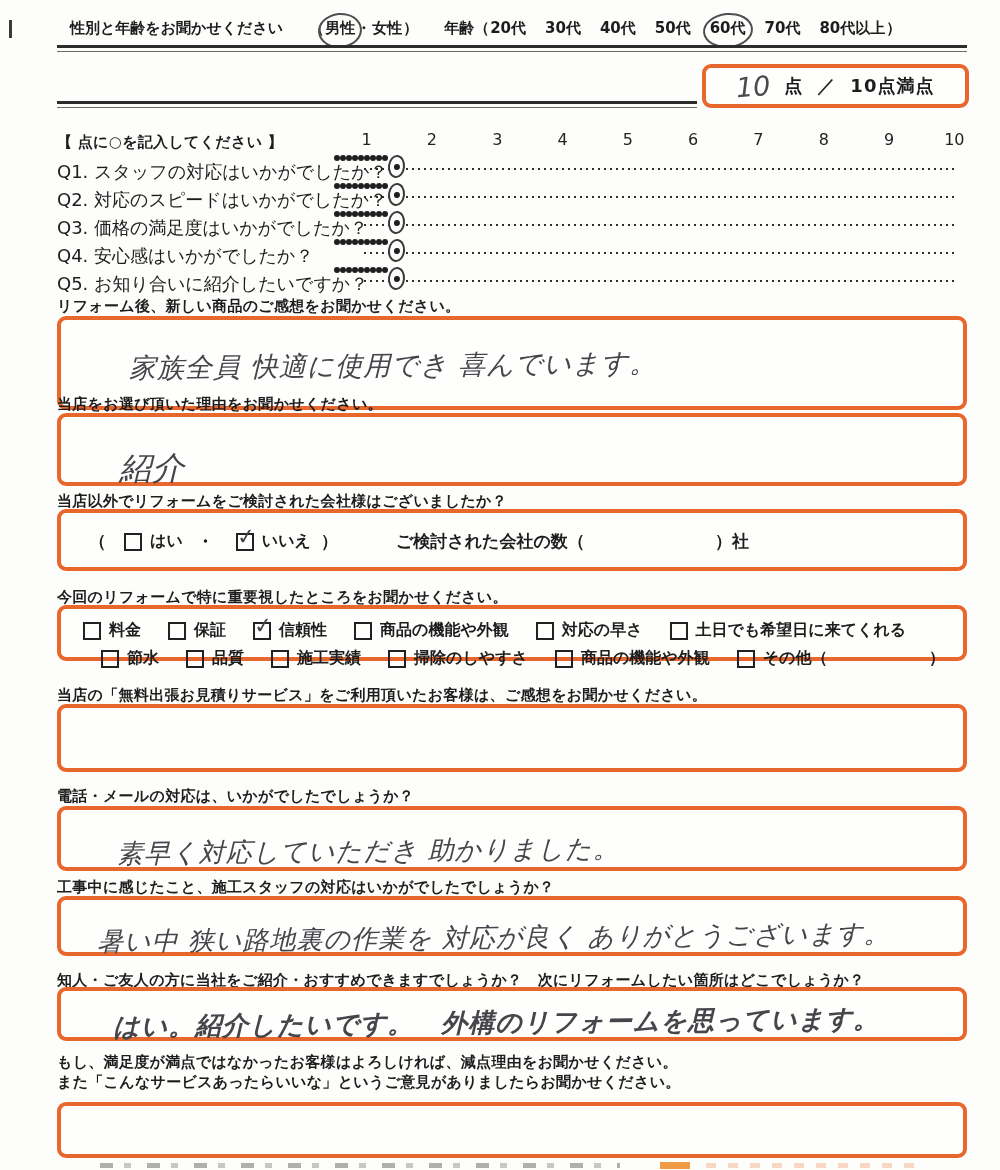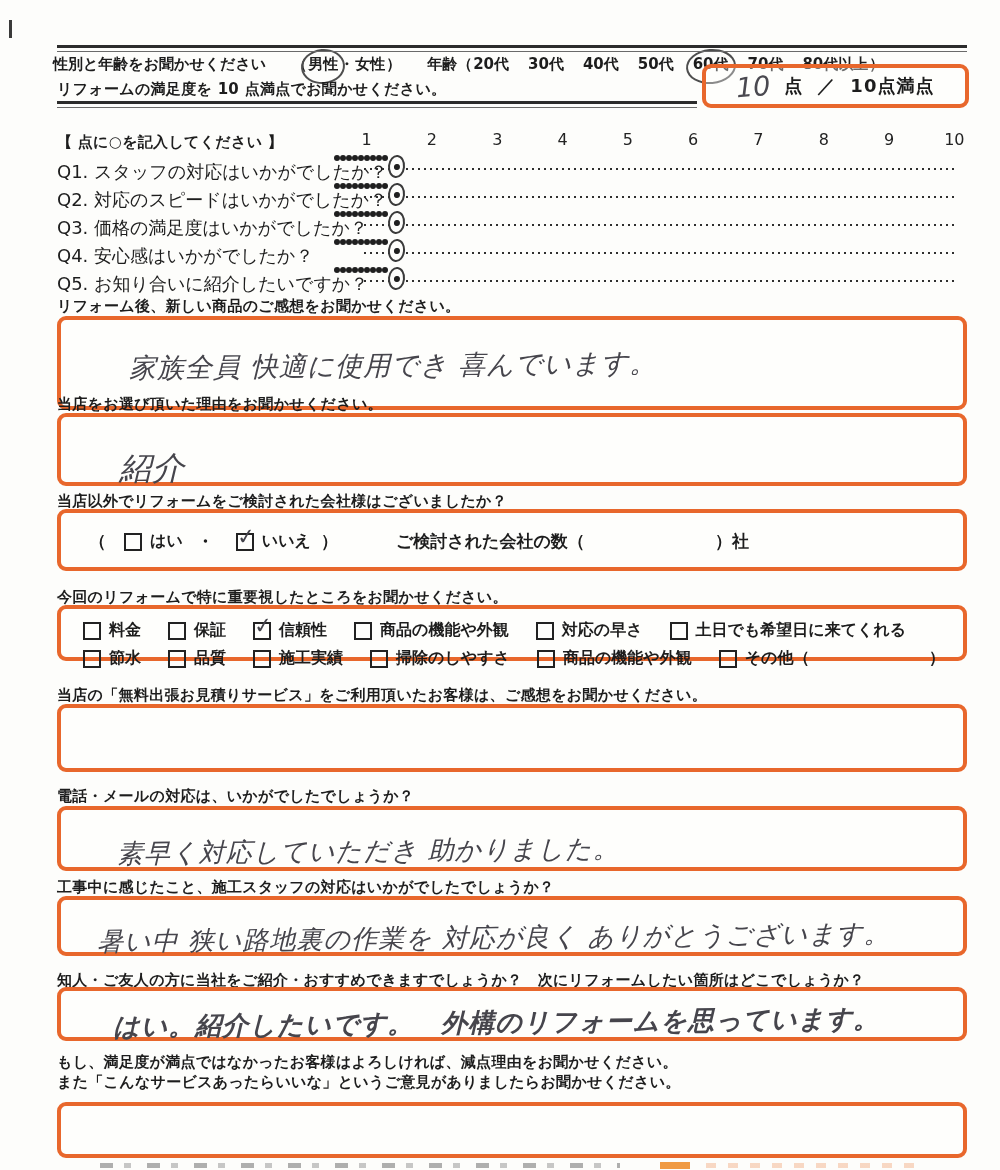--- a/index.html
+++ b/index.html
@@ -60,21 +60,21 @@
     background:repeating-linear-gradient(90deg,#f0a070 0 10px, transparent 10px 22px); }
   .artifact { background:#3a3a3a; }
 </style>
 </head>
 <body>
 
 <div class="page">
 
   <div class="abs artifact" style="left:9px; top:20px; width:3px; height:18px;"></div>
 
-  <div class="abs hdr-row" style="left:53px; top:19px;margin-top:36px;">
+  <div class="abs hdr-row" style="left:70px; top:19px;">
     <span>性別と年齢をお聞かせください</span>
     <span class="grp">
       <span>（</span>
       <span class="opt circled" id="opt-male">男性</span>
       <span>・</span>
       <span class="opt" id="opt-female">女性</span>
       <span>）</span>
     </span>
     <span class="grp">
       <span>年齢（</span>
@@ -85,21 +85,20 @@
           <span class="opt">50代</span>
           <span class="opt circled">60代</span>
           <span class="opt">70代</span>
           <span class="opt">80代以上</span>
         </span>
       <span>）</span>
     </span>
   </div>
   <div class="abs rule2" style="left:57px; top:45px; width:910px;"></div>
 
-  <div class="abs plabel" style="left:57px; top:80px;">リフォームの満足度を 10 点満点でお聞かせください。</div>
   <div class="abs rule2" style="left:57px; top:101px; width:640px;"></div>
   <div class="abs obox score-box" style="left:702px; top:64px; width:267px; height:44px;">
     <span class="score-hand">10</span>
     <span class="score-print">点</span>
     <span class="score-print">／</span>
     <span class="score-print">10点満点</span>
   </div>
 
   <div class="abs plabel" style="left:57px; top:133px;">【 点に○を記入してください 】</div>
   <div class="abs scalegrid" style="left:334px; top:128px; width:653px; height:22px;" id="scale-numbers">
@@ -362,21 +361,21 @@
         </div>
         <div class="cb-item">
           <div class="cb"></div>
           <div class="cb-label">対応の早さ</div>
         </div>
         <div class="cb-item">
           <div class="cb"></div>
           <div class="cb-label">土日でも希望日に来てくれる</div>
         </div>
       </div>
-    <div class="cb-row" style="margin:7px 18px 0 22px;" id="prio-row2">
+    <div class="cb-row" style="margin:7px 18px 0 40px;" id="prio-row2">
         <div class="cb-item">
           <div class="cb"></div>
           <div class="cb-label">節水</div>
         </div>
         <div class="cb-item">
           <div class="cb"></div>
           <div class="cb-label">品質</div>
         </div>
         <div class="cb-item">
           <div class="cb"></div>

